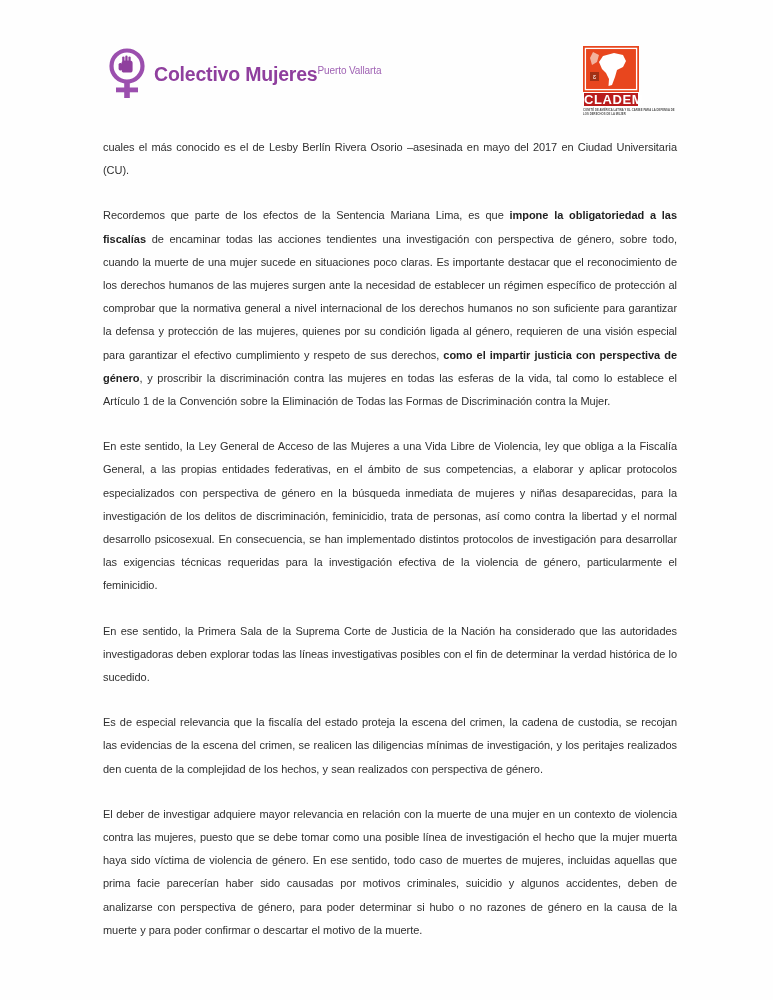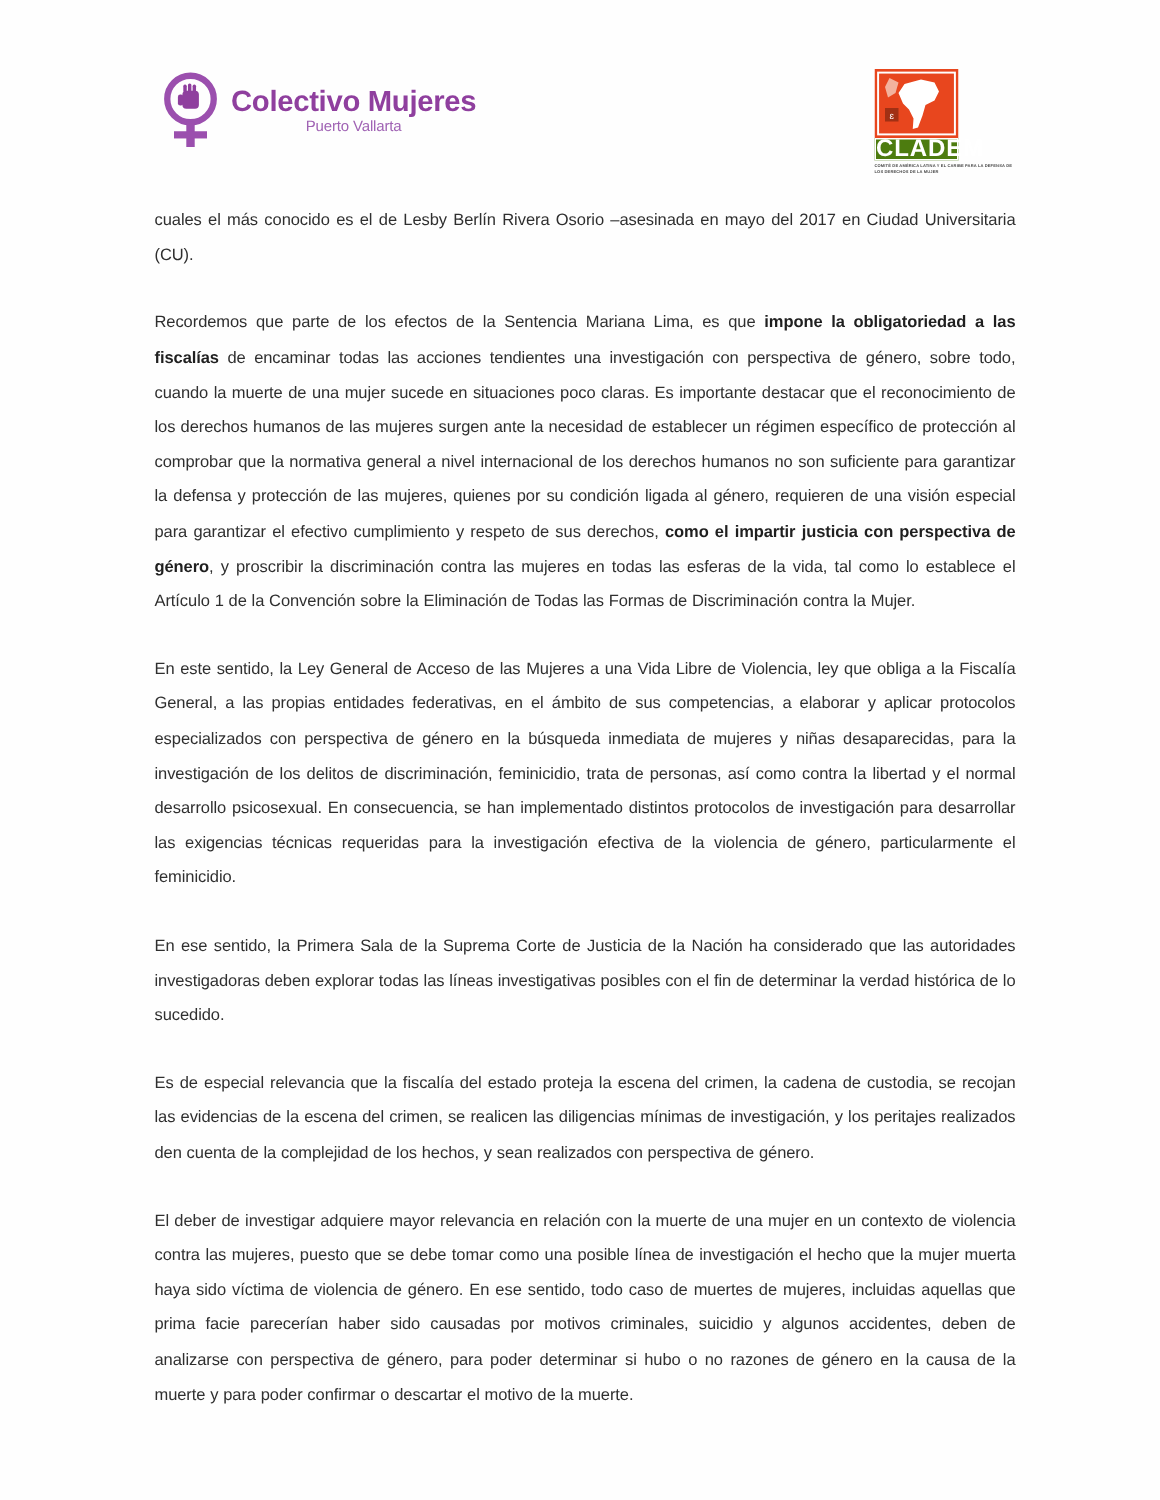--- a/index.html
+++ b/index.html
@@ -43,21 +43,21 @@
   }
 
   .venus-fist {
     width: 46px;
     height: 52px;
     flex: 0 0 auto;
   }
 
   .cm-words {
     display: flex;
-    flex-direction: column;
+    flex-direction: row;
     line-height: 1.02;
     padding-top: 2px;
   }
 
   .cm-title {
     font-size: 19.5px;
     font-weight: bold;
     color: #8f3f9e;
     letter-spacing: -0.2px;
     white-space: nowrap;
@@ -83,23 +83,23 @@
   .cladem-mark {
     width: 56px;
     height: 46px;
     display: block;
     margin-left: 2px;
   }
 
   .cladem-name {
     width: 56px;
     margin-left: 2px;
-    background: #4d7c0f;
+    background: #b91c1c;
     color: #ffffff;
-    font-size: 16px;
+    font-size: 13px;
     font-weight: bold;
     letter-spacing: 0.6px;
     text-align: right;
     line-height: 13px;
     border: 1px solid #ffffff;
     box-sizing: border-box;
   }
 
   .cladem-tagline {
     margin-top: 2px;

